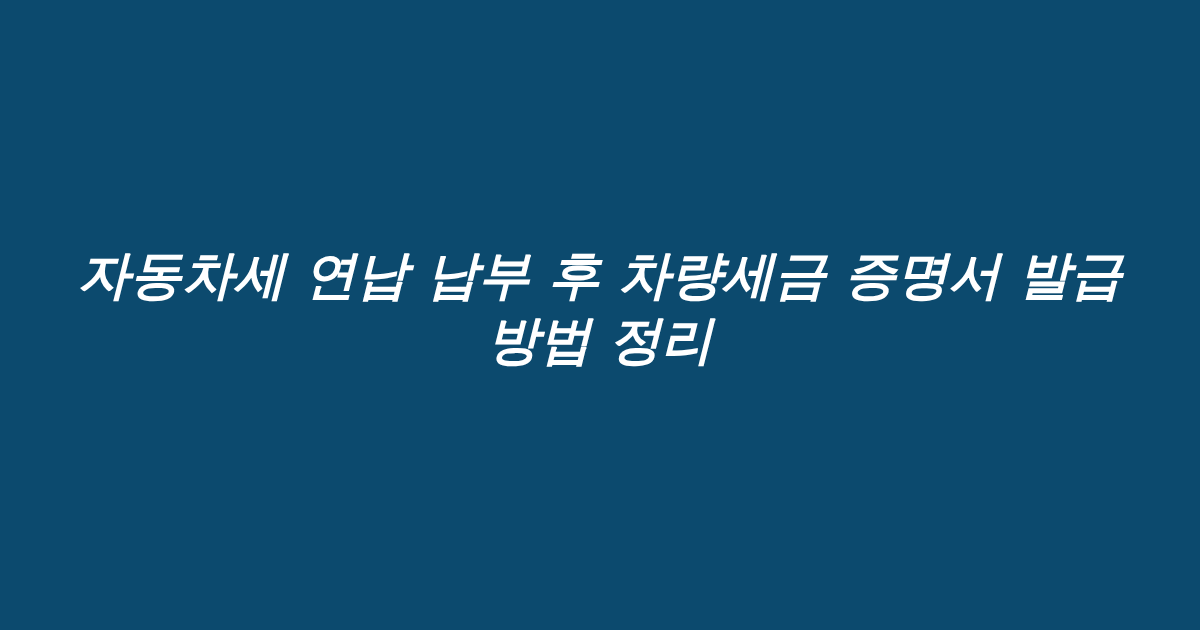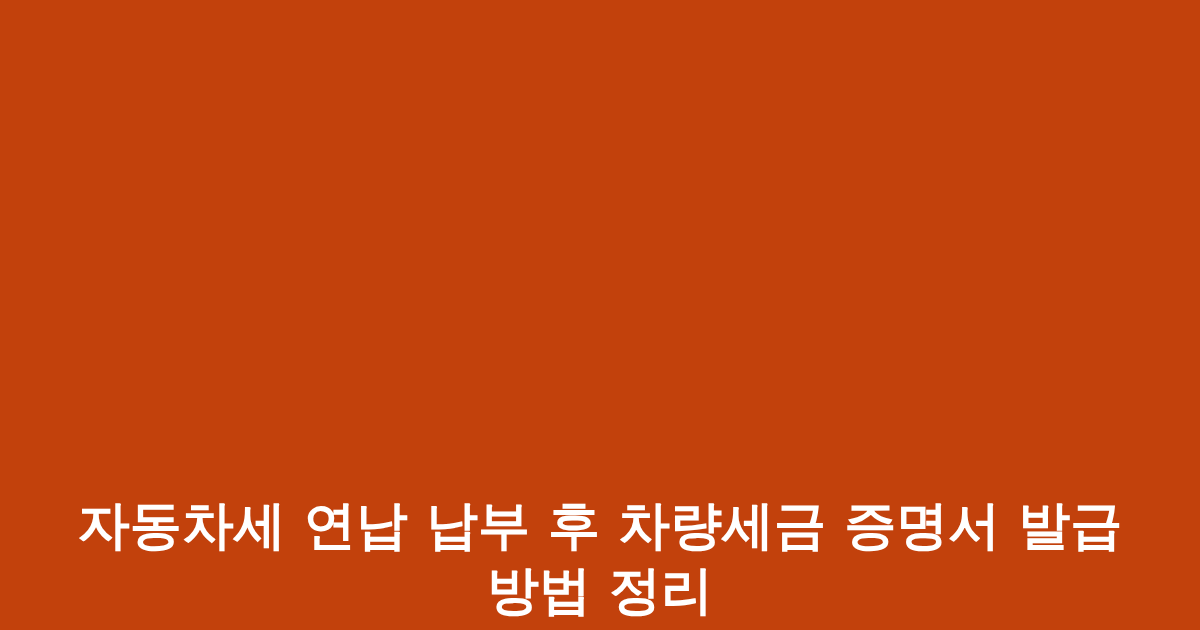--- a/index.html
+++ b/index.html
@@ -14,23 +14,24 @@
     overflow: hidden;
     font-family: "DejaVu Sans", "Liberation Sans", sans-serif;
   }
 
   .og-card {
     position: relative;
     box-sizing: border-box;
     width: 1200px;
     height: 630px;
     display: flex;
-    align-items: flex-end;
+    align-items: center;
     justify-content: center;
-    background: #c2410c;
+    background: #0c4a6e;
+    font-style: italic;
   }
 
   .og-card__inner {
     width: 1120px;
     display: flex;
     flex-direction: column;
     align-items: center;
     justify-content: center;
     
     transform: translateY(-6px);

